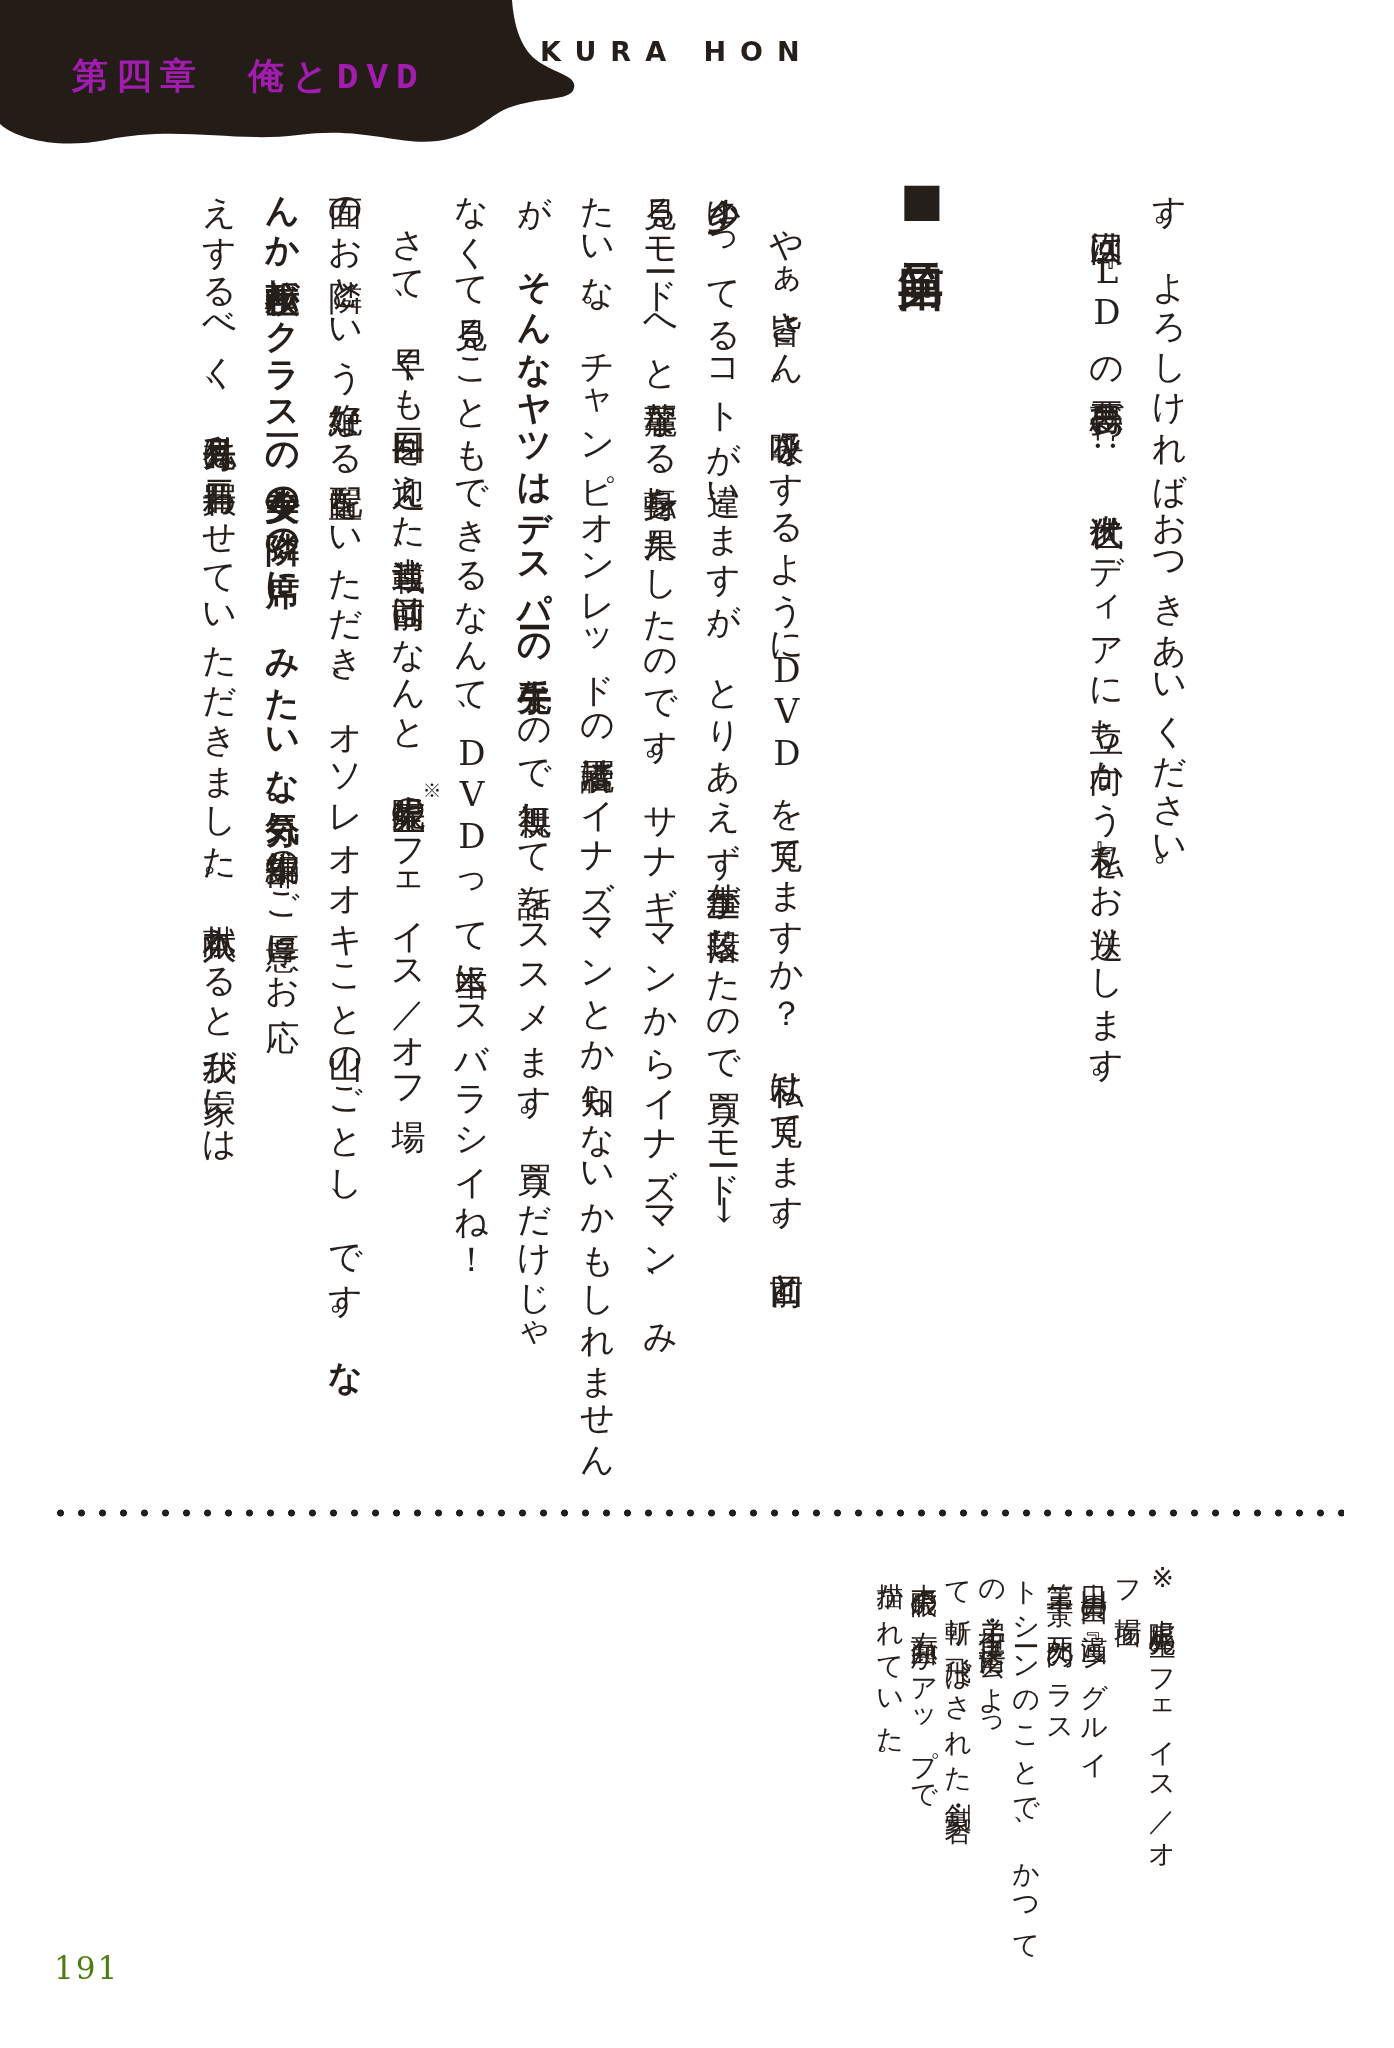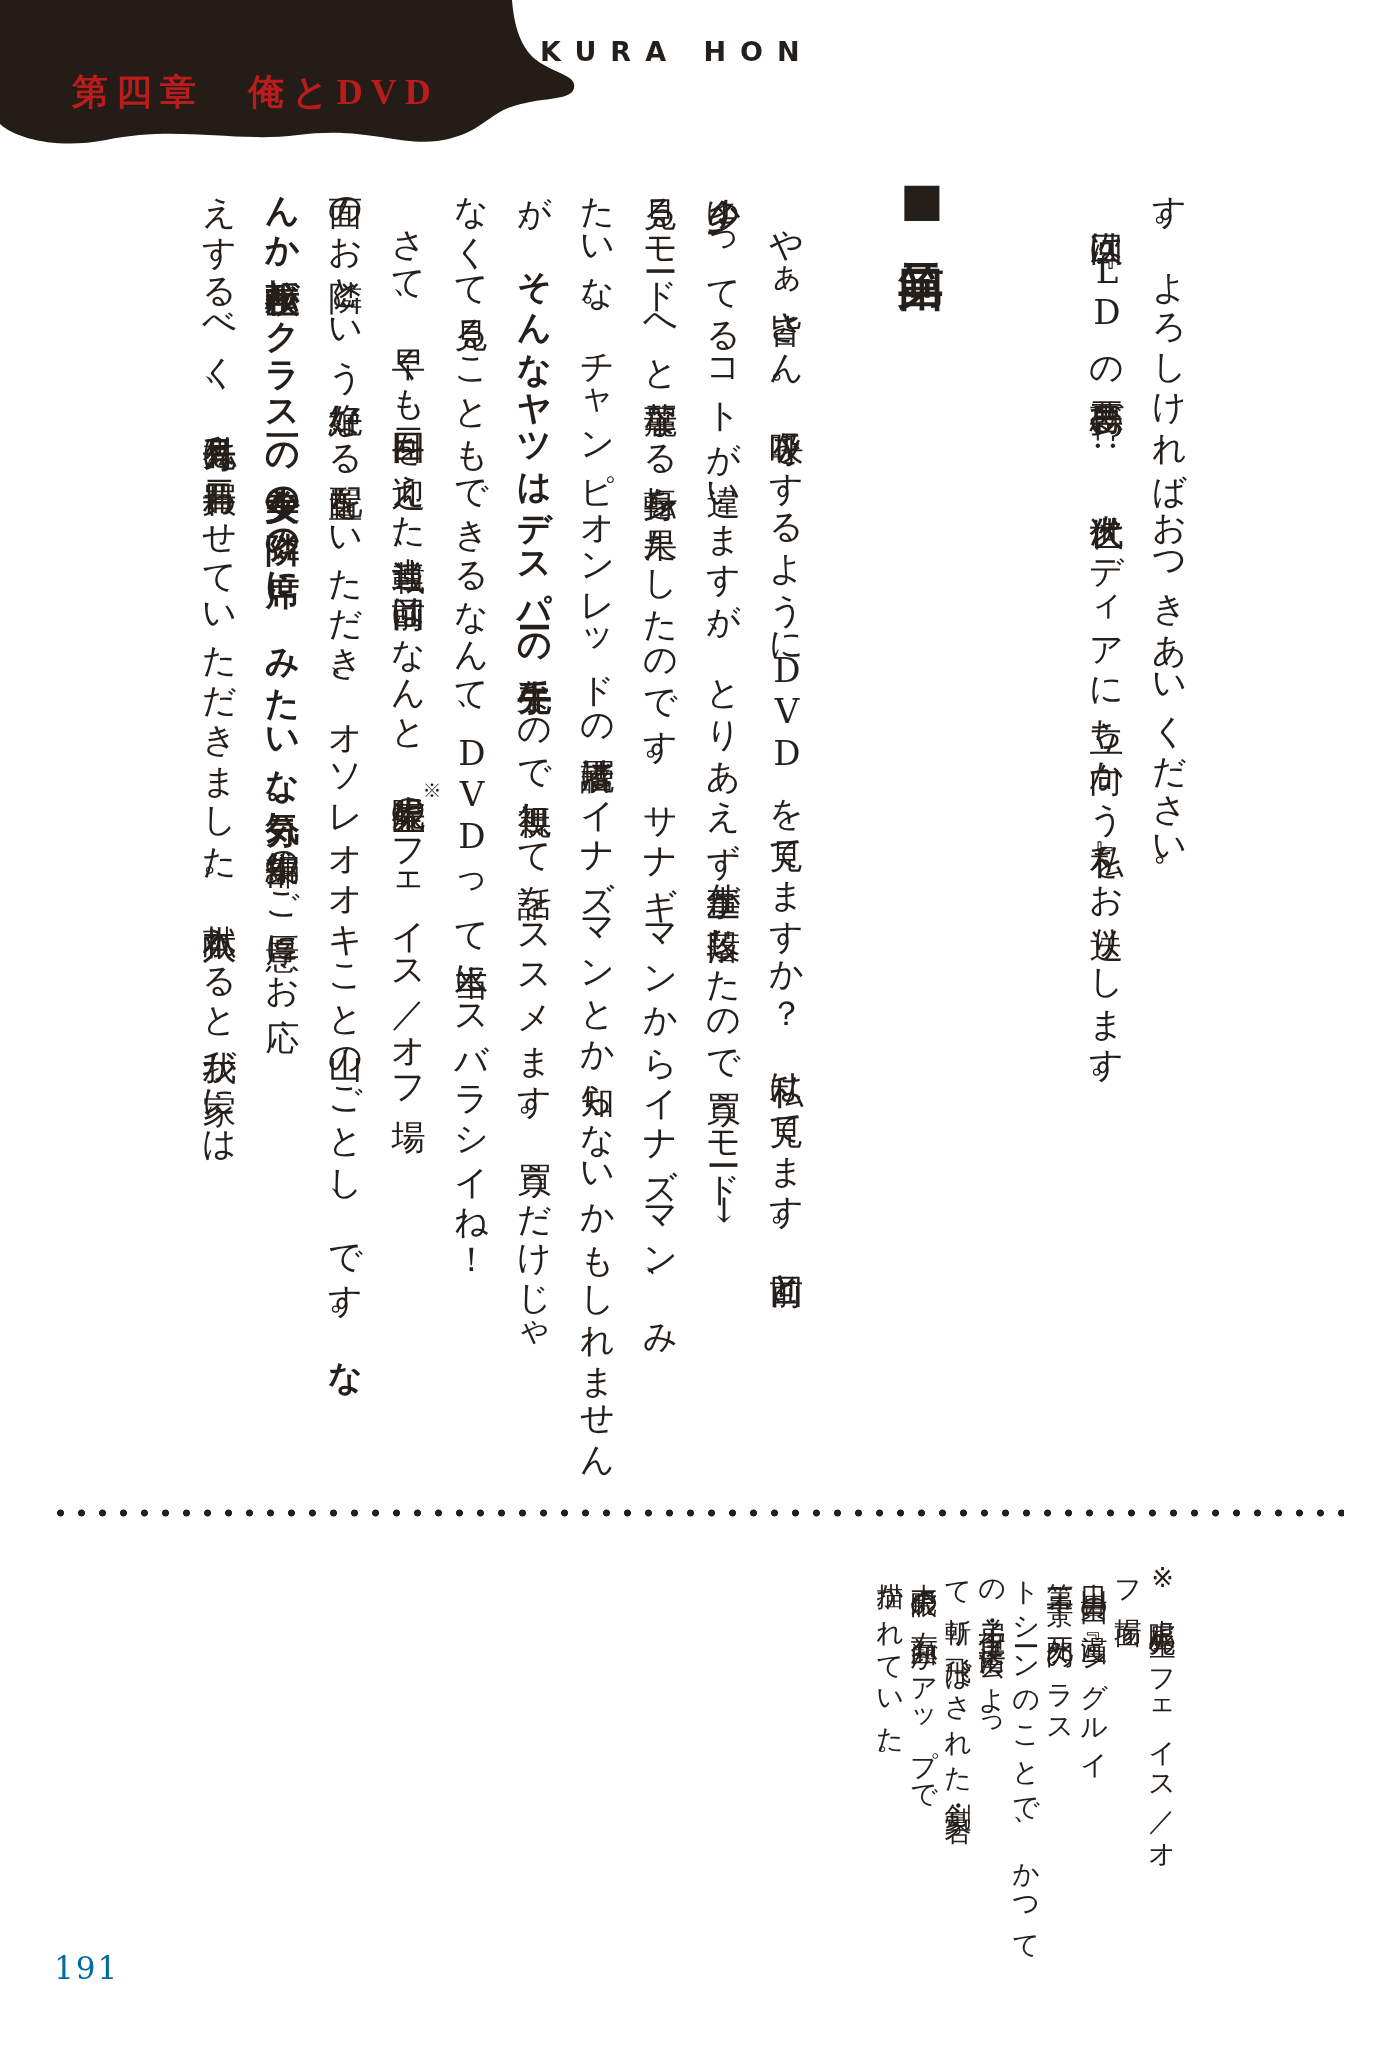--- a/index.html
+++ b/index.html
@@ -5,23 +5,23 @@
   html,body{margin:0;padding:0;background:#ffffff;}
   .page{
     position:relative;width:1394px;height:2048px;overflow:hidden;
     background:var(--paper,#ffffff);color:var(--ink,#251f1b);
     font-family:"DejaVu Serif","Liberation Serif",serif;
   }
   
   .banner{position:absolute;top:0;left:0;width:620px;height:170px;}
   .banner svg{display:block;}
   .banner-title{
-    position:absolute;top:68px;left:72px;
-    font-family:Liberation Serif, serif;
-    font-size:36px;font-weight:600;color:#b91c1c;
+    position:absolute;top:52px;left:72px;
+    font-family:Liberation Mono, monospace;
+    font-size:36px;font-weight:600;color:#a21caf;
     letter-spacing:8px;white-space:nowrap;
   }
   .brand{
     position:absolute;top:36px;left:540px;
     font-family:"DejaVu Sans","Liberation Sans",sans-serif;
     font-size:27px;font-weight:600;color:var(--ink,#251f1b);
     letter-spacing:14px;white-space:nowrap;
   }
   
   .main-text{
@@ -53,21 +53,21 @@
     position:absolute;top:1562px;right:218px;
     writing-mode:vertical-rl;text-orientation:upright;
     font-family:"DejaVu Sans","Liberation Sans",sans-serif;
     font-size:27px;font-weight:500;line-height:1;letter-spacing:4.5px;
   }
   .fcol{margin:0 0 0 7px;}
   
   .page-number{
     position:absolute;top:1950px;left:54px;
     font-family:"DejaVu Serif","Liberation Serif",serif;
-    font-size:31px;letter-spacing:2px;color:#0369a1;
+    font-size:31px;letter-spacing:2px;color:#4d7c0f;
   }
   p{padding:0;}
 </style>
 </head>
 <body>
 
 <div class="page" style="--ink: #251f1b; --banner: #241c17; --paper: #ffffff;">
 
   <div class="banner">
     <svg width="620" height="170" viewBox="0 0 620 170" aria-hidden="true">

